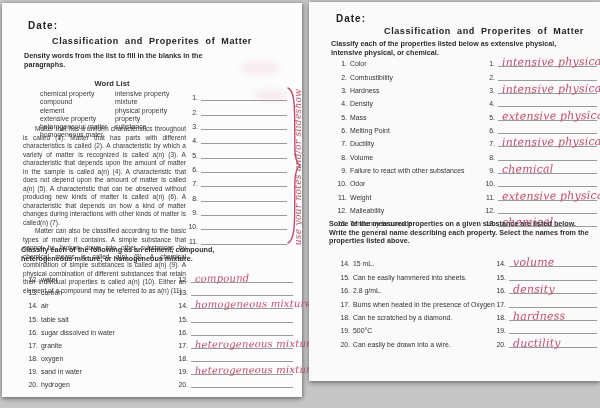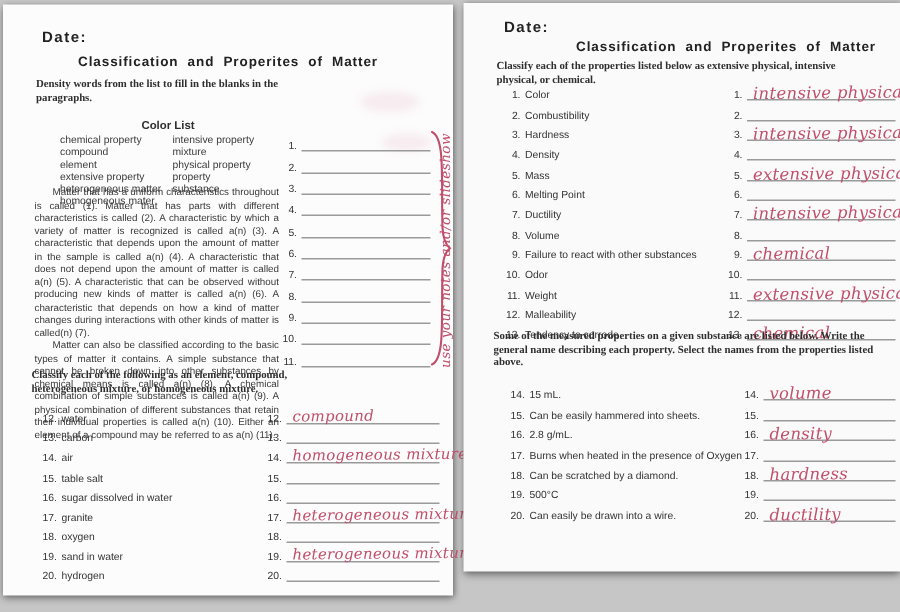--- a/index.html
+++ b/index.html
@@ -13,21 +13,21 @@
   .page{
     position:absolute;background:#fbfbfb;
     box-shadow:0 2px 5px rgba(0,0,0,.38), 1px 0 3px rgba(0,0,0,.2);
   }
   #page-left{left:2px;top:3px;width:300px;height:394px;background:#fcfcfc;}
   #page-right{left:309px;top:2px;width:291px;height:379px;background:#fafafa;}
 
   .abs{position:absolute;}
   .date{font-weight:bold;font-size:10px;letter-spacing:1px;color:#222;}
   .title{font-weight:bold;font-size:9px;letter-spacing:.6px;word-spacing:3px;color:#222;text-align:center;white-space:nowrap;}
-  .instr{font-weight:bold;font-size:7.2px;line-height:8.7px;color:#2e2e2e;font-family:Liberation Serif, serif;}
+  .instr{font-weight:bold;font-size:7.2px;line-height:8.7px;color:#2e2e2e;}
   .small{font-size:6.9px;line-height:8.3px;}
   .wl-title{font-weight:bold;font-size:7.6px;color:#2e2e2e;text-align:center;}
 
   .para{font-size:6.55px;line-height:8.5px;text-align:justify;color:#383838;}
   .para p{margin:0;text-indent:12px;}
 
   
   .rows{display:block;}
   .row{display:flex;align-items:flex-end;}
   .num{font-size:6.9px;text-align:right;flex:none;padding-right:3px;color:#333;}
@@ -79,21 +79,21 @@
 </head>
 <body>
 
 <div class="page" id="page-left">
   <div class="bleed" style="left:238px;top:58px;width:40px;height:14px;"></div>
   <div class="bleed" style="left:252px;top:86px;width:34px;height:12px;"></div>
 
   <div class="abs date" style="left:26px;top:17px;">Date:</div>
   <div class="abs title" style="left:0;top:33px;width:100%;">Classification and Properites of Matter</div>
   <div class="abs instr" style="left:22px;top:49px;width:200px;">Density words from the list to fill in the blanks in the paragraphs.</div>
-  <div class="abs wl-title" style="left:60px;top:76px;width:100px;">Color List</div>
+  <div class="abs wl-title" style="left:60px;top:76px;width:100px;">Word List</div>
 
   <div class="abs small" style="left:38px;top:87px;">
 
   <div>chemical property</div>
       <div>compound</div>
       <div>element</div>
       <div>extensive property</div>
       <div>heterogeneous matter</div>
       <div>homogeneous mater</div>
     </div>

